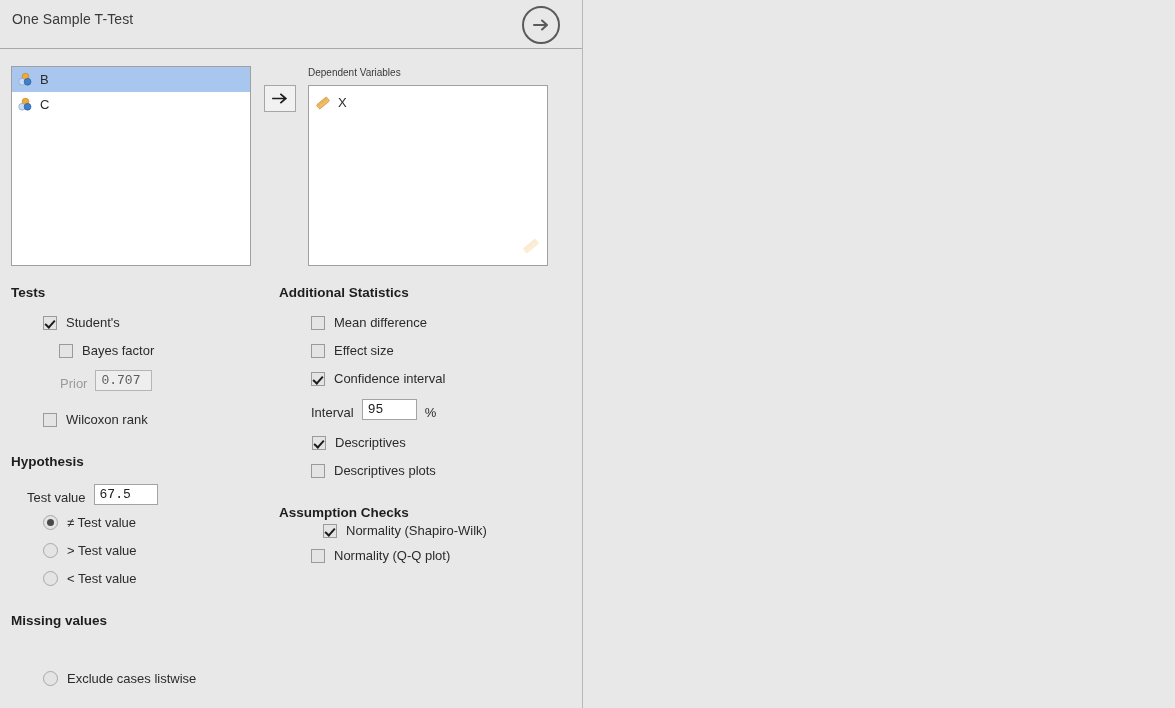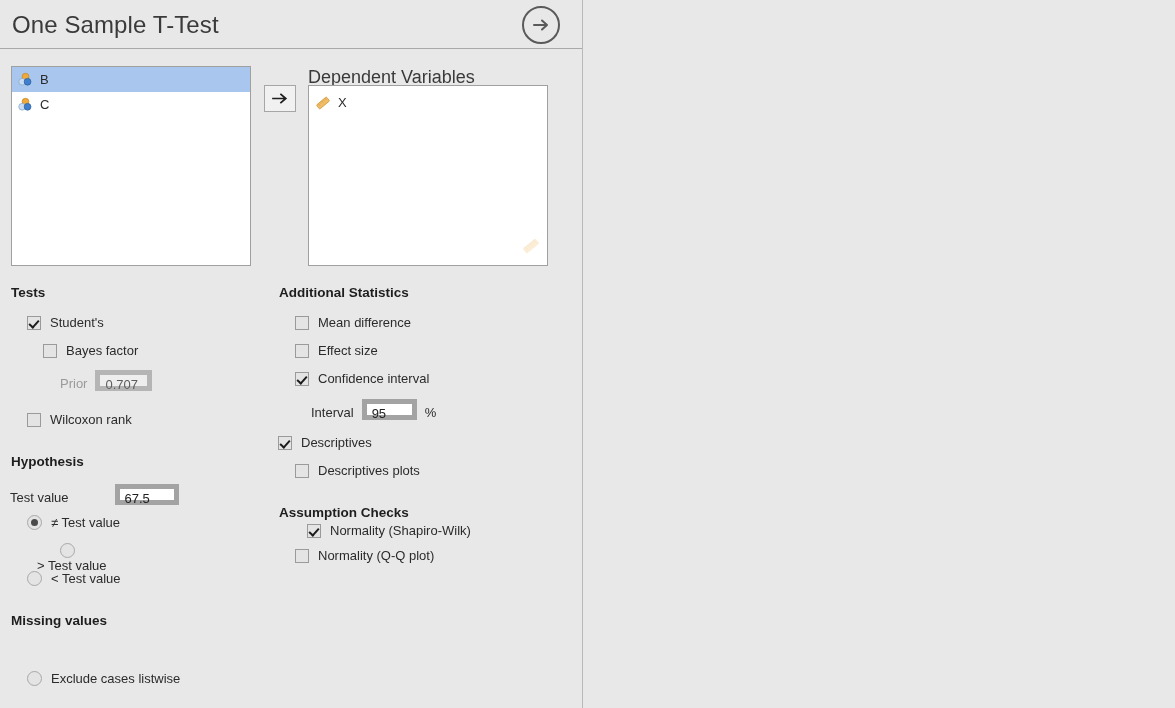--- a/index.html
+++ b/index.html
@@ -20,21 +20,21 @@
     border-right: 1px solid #b8b8b8;
     box-sizing: border-box;
   }
   #panel-header {
     position: absolute; left: 0; top: 0; width: 582px; height: 49px;
     border-bottom: 1px solid #a9a9a9;
     box-sizing: border-box;
   }
   #panel-title {
     position: absolute; left: 12px; top: 11px;
-    font-size: 24px; color: #3a3a3a; font-weight: 400;
+    font-size: 14px; color: #3a3a3a; font-weight: 400;
     letter-spacing: 0.1px;
   }
   #close-analysis-btn {
     position: absolute; right: 22px; top: 6px;
     width: 38px; height: 38px;
     border-radius: 50%;
     border: 2px solid #5a5a5a;
     box-sizing: border-box;
     display: flex; align-items: center; justify-content: center;
     cursor: pointer; background: transparent;
@@ -62,21 +62,21 @@
     width: 32px; height: 27px;
     background: #f1f1f1;
     border: 1px solid #a6a6a6;
     box-sizing: border-box;
     display: flex; align-items: center; justify-content: center;
     cursor: pointer;
   }
 
   #dependent-variables-label {
     position: absolute; left: 308px; top: 67px;
-    font-size: 18px; color: #3a3a3a;
+    font-size: 10px; color: #3a3a3a;
   }
   #dependent-variables-box {
     position: absolute; left: 308px; top: 85px;
     width: 240px; height: 181px;
     background: #ffffff;
     border: 1px solid #a0a0a0;
     box-sizing: border-box;
     overflow: hidden;
   }
   #dropzone-hint-icon {
@@ -89,20 +89,21 @@
     font-size: 13.5px; font-weight: bold; color: #1e1e1e;
   }
 
   
   .opt-row {
     position: absolute;
     display: flex; align-items: center;
     font-size: 13px; color: #2b2b2b;
     cursor: pointer;
     white-space: nowrap;
+    margin-left: 16px;
   }
 
   .cb {
     width: 14px; height: 14px; flex: 0 0 14px;
     border: 1px solid #9a9a9a;
     background: #e4e4e4;
     box-sizing: border-box;
     margin-right: 9px;
     position: relative;
   }
@@ -128,26 +129,26 @@
     position: absolute; left: 3px; top: 3px;
     width: 7px; height: 7px; border-radius: 50%;
     background: #4a4a4a;
   }
 
   .field-row { position: absolute; display: flex; align-items: flex-end; font-size: 13px; }
   .field-label { color: #2b2b2b; margin-right: 8px; }
   .field-label.disabled { color: #9a9a9a; }
   .txtbox {
     background: #ffffff;
-    border: 5px solid #a3a3a3;
+    border: 1px solid #a3a3a3;
     box-sizing: border-box;
     height: 21px; line-height: 19px;
     padding: 0 5px;
     font-size: 13px; color: #202020;
-    font-family: Liberation Sans, sans-serif;
+    font-family: Liberation Mono, monospace;
   }
   .txtbox.disabled { background: #eeeeee; color: #5d5d5d; border-color: #b5b5b5; }
   .unit { margin-left: 8px; color: #2b2b2b; font-size: 13px; }
 
   
   #results-area {
     position: absolute; left: 584px; top: 0;
     width: 591px; height: 708px;
     background: #e8e8e8;
     overflow: hidden;
@@ -241,30 +242,30 @@
       <span class="txtbox disabled" style="width:57px;">0.707</span>
     </div>
 
     <div class="opt-row" style="left:27px; top:412px;">
       <span class="cb"></span>
       <span>Wilcoxon rank</span>
     </div>
 
     <div class="section-title" style="left:11px; top:454px;">Hypothesis</div>
 
-    <div class="field-row" style="left:10px; top:484px;gap:38px;">
+    <div class="field-row" style="left:27px; top:484px;">
       <span class="field-label">Test value</span>
       <span class="txtbox" style="width:64px;">67.5</span>
     </div>
 
     <div class="opt-row" style="left:27px; top:515px;">
       <span class="rb checked"></span>
       <span>≠ Test value</span>
     </div>
-    <div class="opt-row" style="left:37px; top:543px;flex-direction:column;">
+    <div class="opt-row" style="left:27px; top:543px;">
       <span class="rb"></span>
       <span>&gt; Test value</span>
     </div>
     <div class="opt-row" style="left:27px; top:571px;">
       <span class="rb"></span>
       <span>&lt; Test value</span>
     </div>
 
     <div class="section-title" style="left:11px; top:613px;">Missing values</div>
 
@@ -287,21 +288,21 @@
       <span class="cb checked"></span>
       <span>Confidence interval</span>
     </div>
 
     <div class="field-row" style="left:311px; top:399px;">
       <span class="field-label">Interval</span>
       <span class="txtbox" style="width:55px;">95</span>
       <span class="unit">%</span>
     </div>
 
-    <div class="opt-row" style="left:278px; top:435px;">
+    <div class="opt-row" style="left:296px; top:435px;">
       <span class="cb checked"></span>
       <span>Descriptives</span>
     </div>
     <div class="opt-row" style="left:295px; top:463px;">
       <span class="cb"></span>
       <span>Descriptives plots</span>
     </div>
 
     <div class="section-title" style="left:279px; top:505px;">Assumption Checks</div>
 

